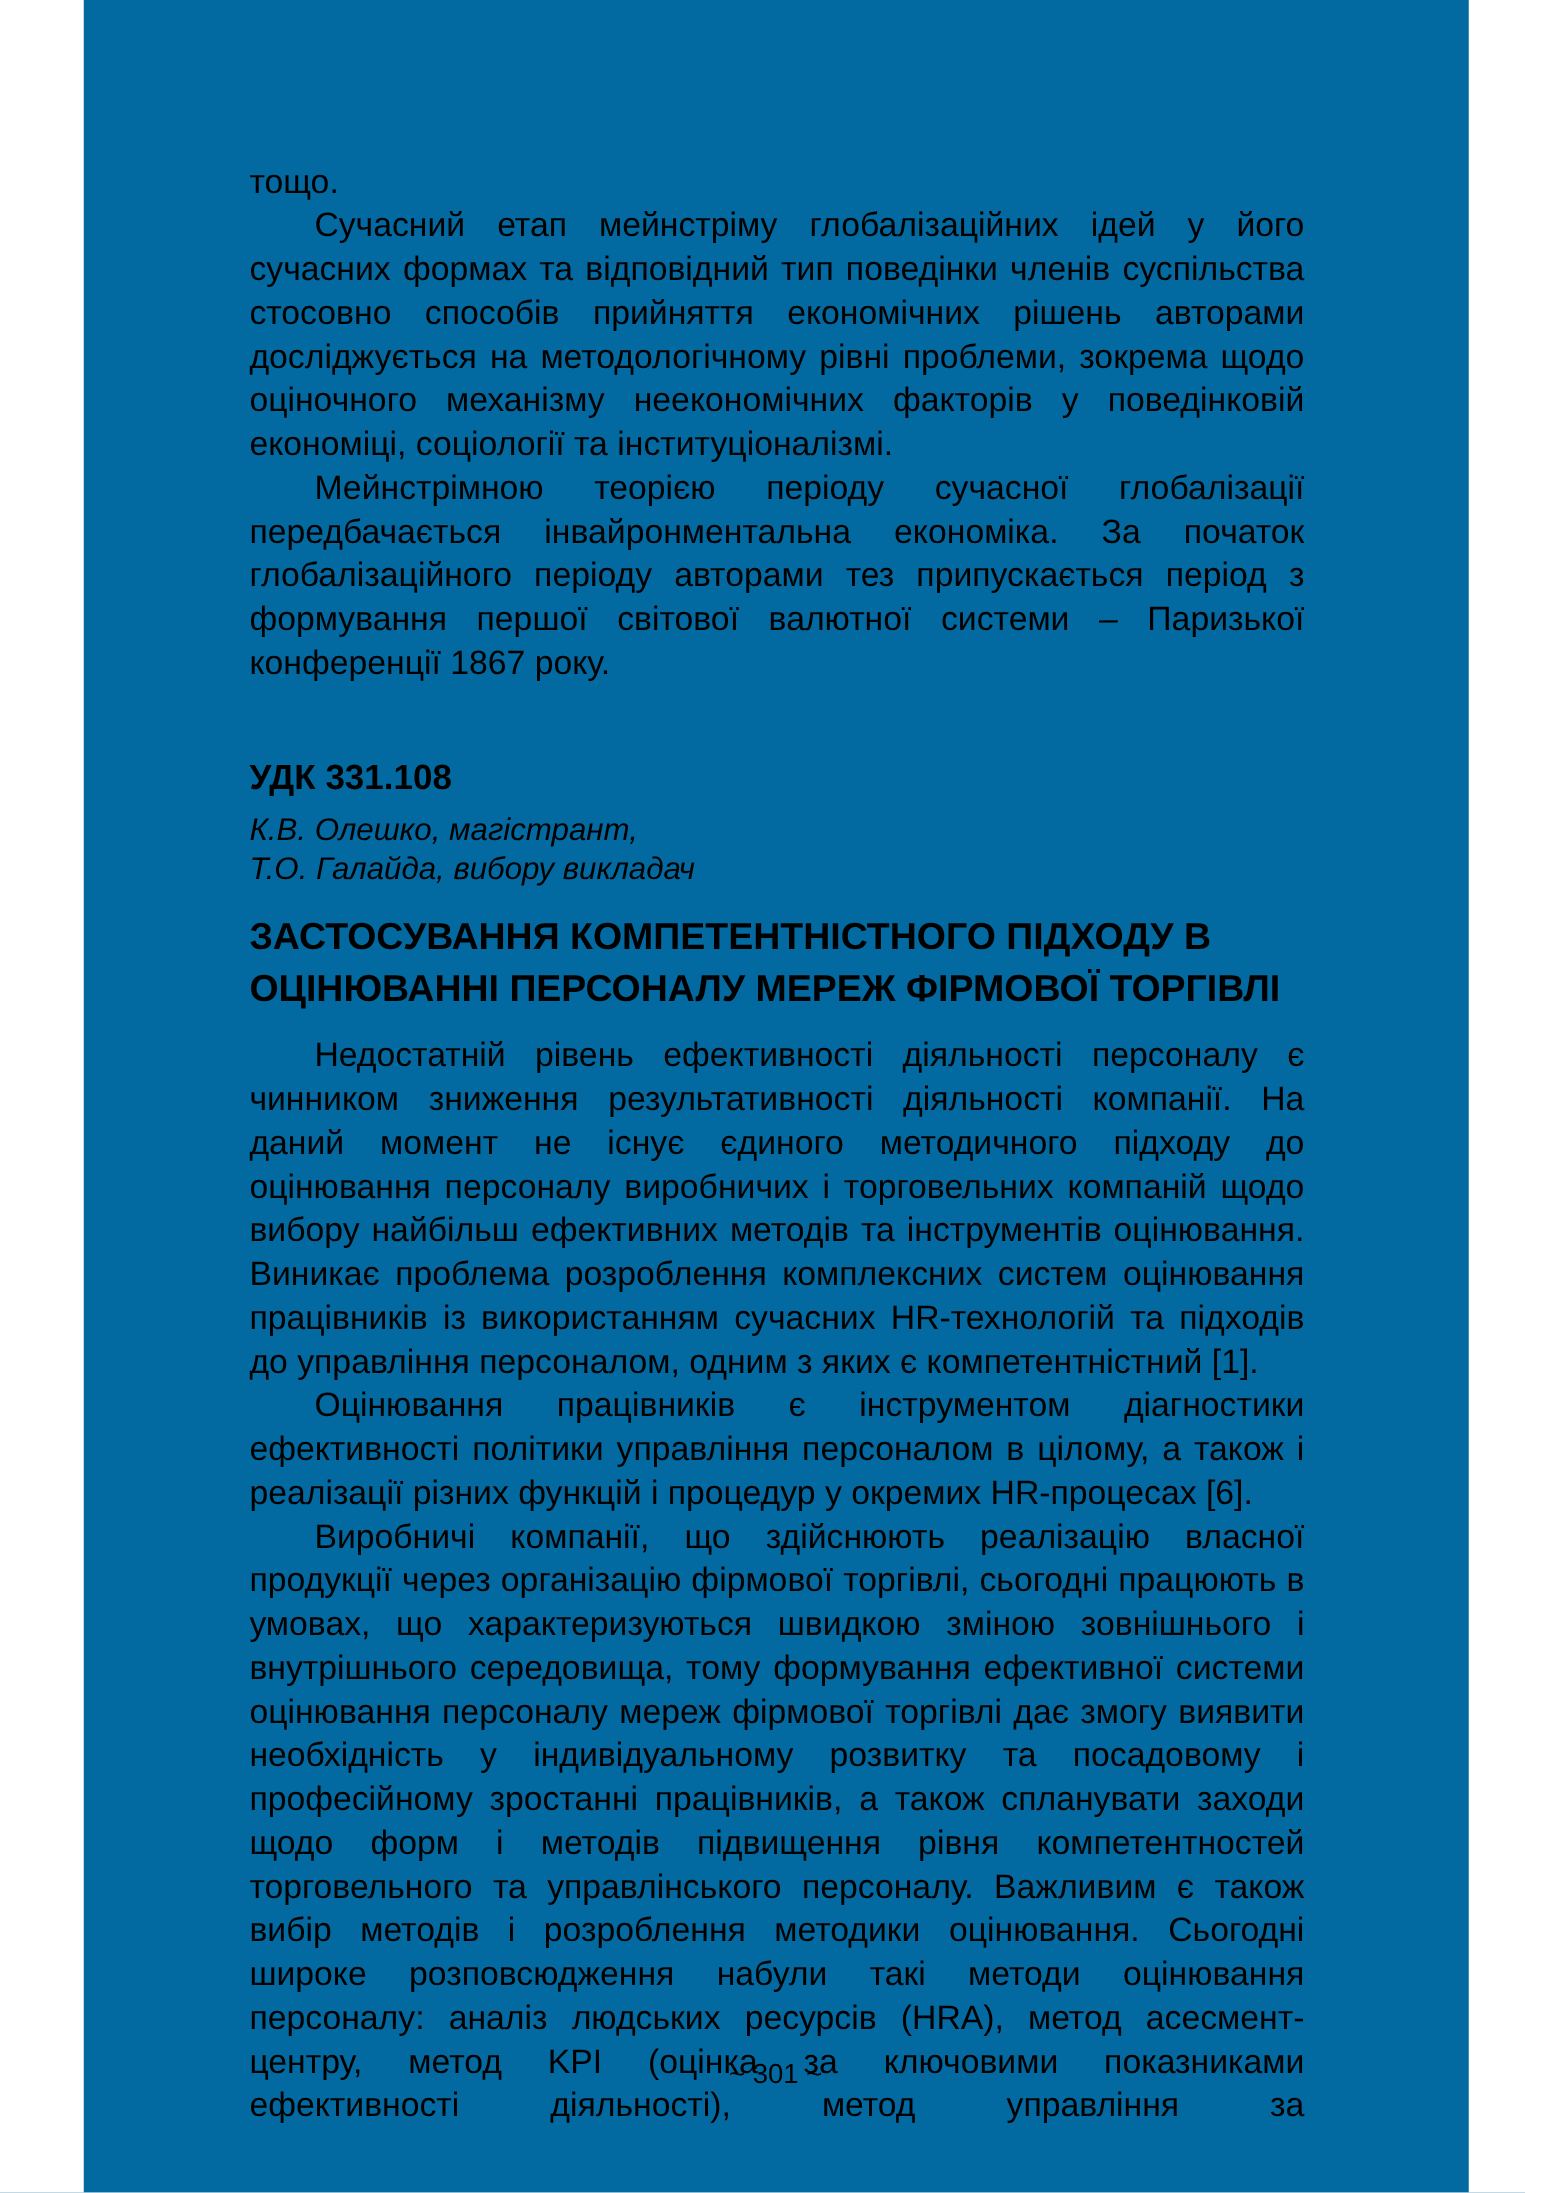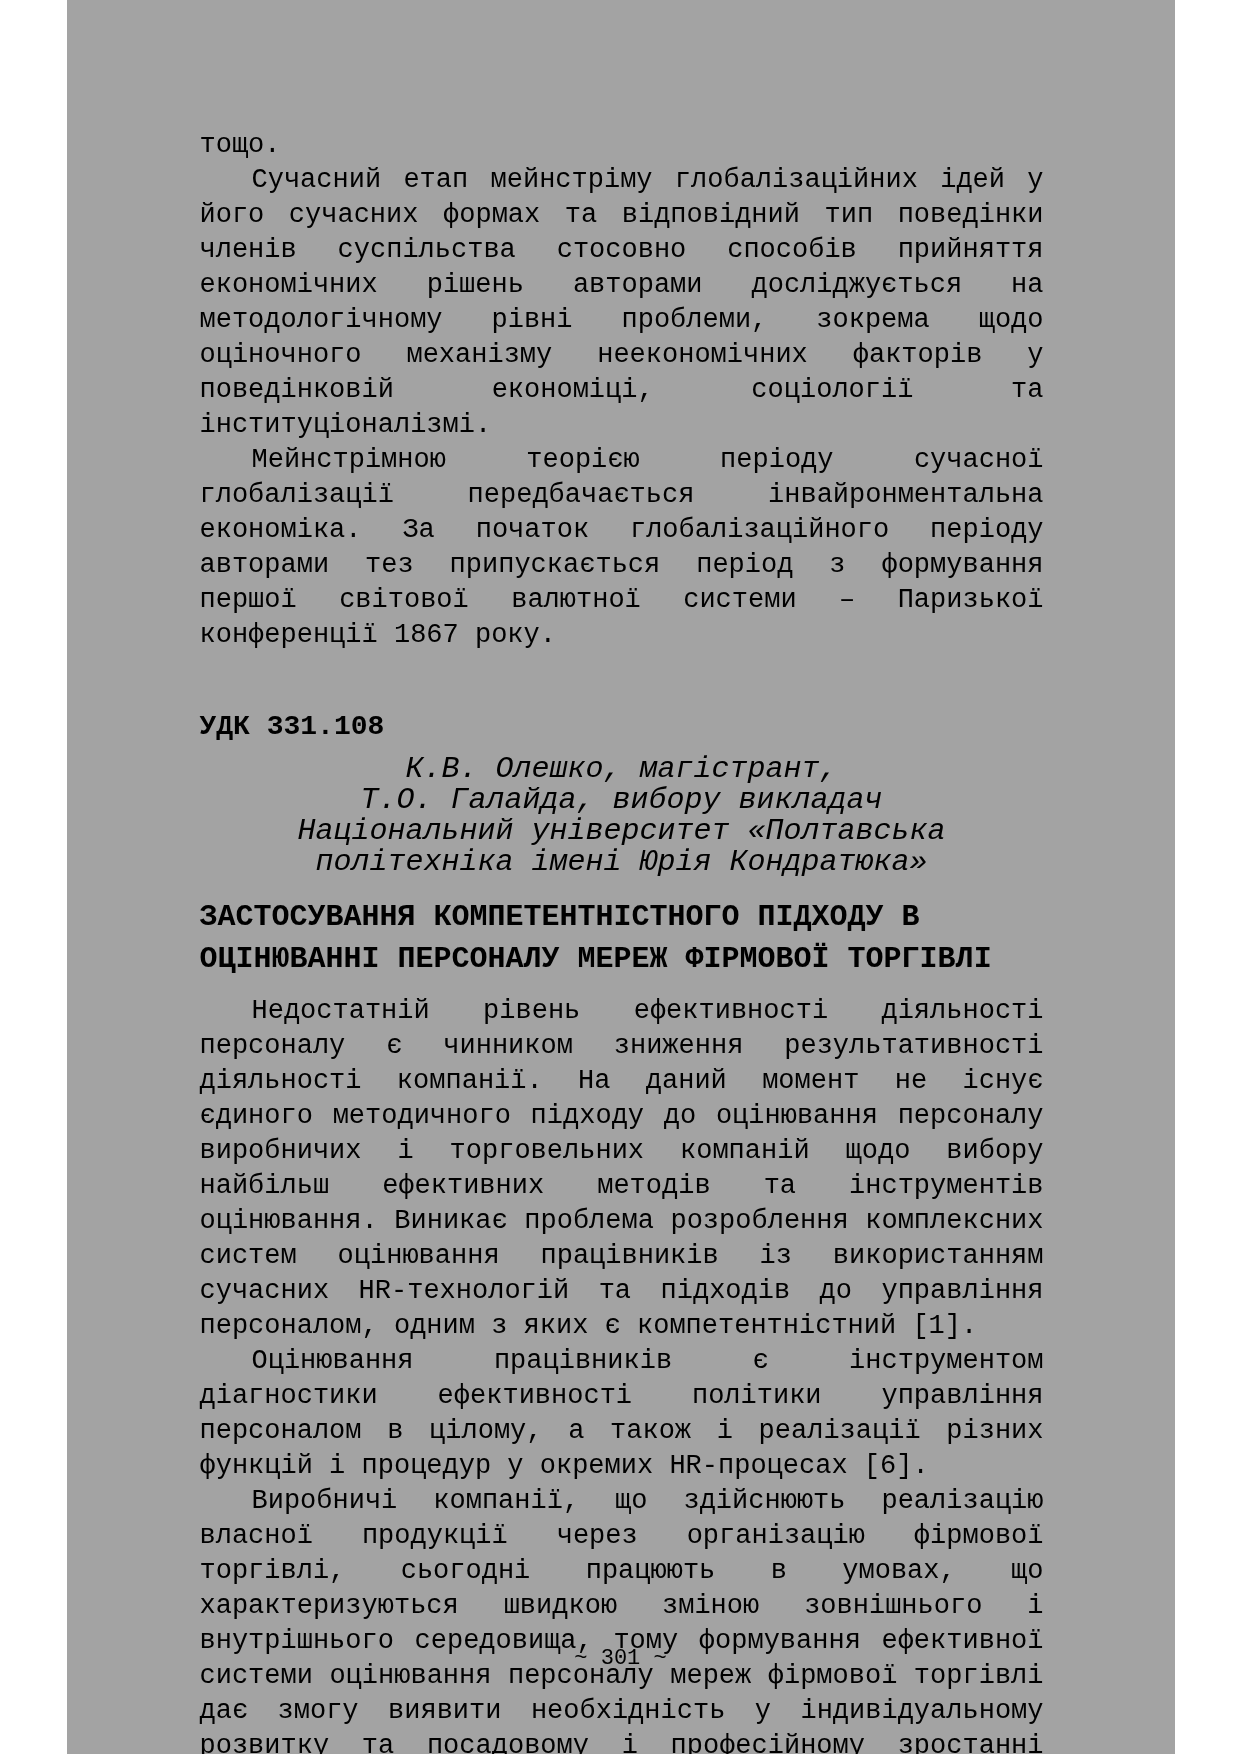--- a/index.html
+++ b/index.html
@@ -2,44 +2,44 @@
 <html><head>
   <meta charset="utf-8">
   <style>
     * { margin: 0; padding: 0; box-sizing: border-box; }
     html, body { background: #ffffff; }
     .page {
       position: relative;
       width: 1108px;
       height: 1754px;
       margin: 0 auto;
-      background: #a3a3a3;
+      background: #0369a1;
       color: #000000;
-      font-family: Liberation Mono, monospace;
+      font-family: Liberation Sans, sans-serif;
       padding: 128px 131px 0 133px;
       overflow: hidden;
     }
     .body-text {
       font-size: 27px;
       line-height: 35px;
       text-align: justify;
     }
     .body-text.indent { text-indent: 52px; }
     .body-text.cont { text-align-last: justify; }
     .udc {
       margin-top: 56px;
       font-size: 28px;
       font-weight: bold;
       line-height: 35px;
     }
     .authors {
       margin-top: 10px;
-      text-align: center;
+      text-align: left;
       font-style: italic;
-      font-size: 30px;
+      font-size: 25px;
       line-height: 31px;
     }
     .title {
       margin: 18px auto 14px auto;
       max-width: 860px;
       text-align: left;
       font-size: 30px;
       font-weight: bold;
       line-height: 42px;
     }
@@ -63,21 +63,20 @@
     <p class="body-text">тощо.</p>
     <p class="body-text indent">Сучасний етап мейнстріму глобалізаційних ідей у його сучасних формах та відповідний тип поведінки членів суспільства стосовно способів прийняття економічних рішень авторами досліджується на методологічному рівні проблеми, зокрема щодо оціночного механізму неекономічних факторів у поведінковій економіці, соціології та інституціоналізмі.</p>
     <p class="body-text indent">Мейнстрімною теорією періоду сучасної глобалізації передбачається інвайронментальна економіка. За початок глобалізаційного періоду авторами тез припускається період з формування першої світової валютної системи – Паризької конференції 1867 року.</p>
   </div>
 
   <div class="udc">УДК 331.108</div>
 
   <div class="authors">
     <div class="author-line">К.В. Олешко, магістрант,</div>
     <div class="author-line">Т.О. Галайда, вибору викладач</div>
-    <div class="author-line">Національний університет «Полтавська політехніка імені Юрія Кондратюка»</div>
   </div>
 
   <h1 class="title">ЗАСТОСУВАННЯ КОМПЕТЕНТНІСТНОГО ПІДХОДУ В ОЦІНЮВАННІ ПЕРСОНАЛУ МЕРЕЖ ФІРМОВОЇ ТОРГІВЛІ</h1>
 
   <div class="article-body">
     <p class="body-text indent">Недостатній рівень ефективності діяльності персоналу є чинником зниження результативності діяльності компанії. На даний момент не існує єдиного методичного підходу до оцінювання персоналу виробничих і торговельних компаній щодо вибору найбільш ефективних методів та інструментів оцінювання. Виникає проблема розроблення комплексних систем оцінювання працівників із використанням сучасних HR-технологій та підходів до управління персоналом, одним з яких є компетентністний [1].</p>
     <p class="body-text indent">Оцінювання працівників є інструментом діагностики ефективності політики управління персоналом в цілому, а також і реалізації різних функцій і процедур у окремих HR-процесах [6].</p>
     <p class="body-text indent cont">Виробничі компанії, що здійснюють реалізацію власної продукції через організацію фірмової торгівлі, сьогодні працюють в умовах, що характеризуються швидкою зміною зовнішнього і внутрішнього середовища, тому формування ефективної системи оцінювання персоналу мереж фірмової торгівлі дає змогу виявити необхідність у індивідуальному розвитку та посадовому і професійному зростанні працівників, а також спланувати заходи щодо форм і методів підвищення рівня компетентностей торговельного та управлінського персоналу. Важливим є також вибір методів і розроблення методики оцінювання. Сьогодні широке розповсюдження набули такі методи оцінювання персоналу: аналіз людських ресурсів (HRA), метод асесмент-центру, метод KPI (оцінка за ключовими показниками ефективності діяльності), метод управління за</p>
   </div>
 

